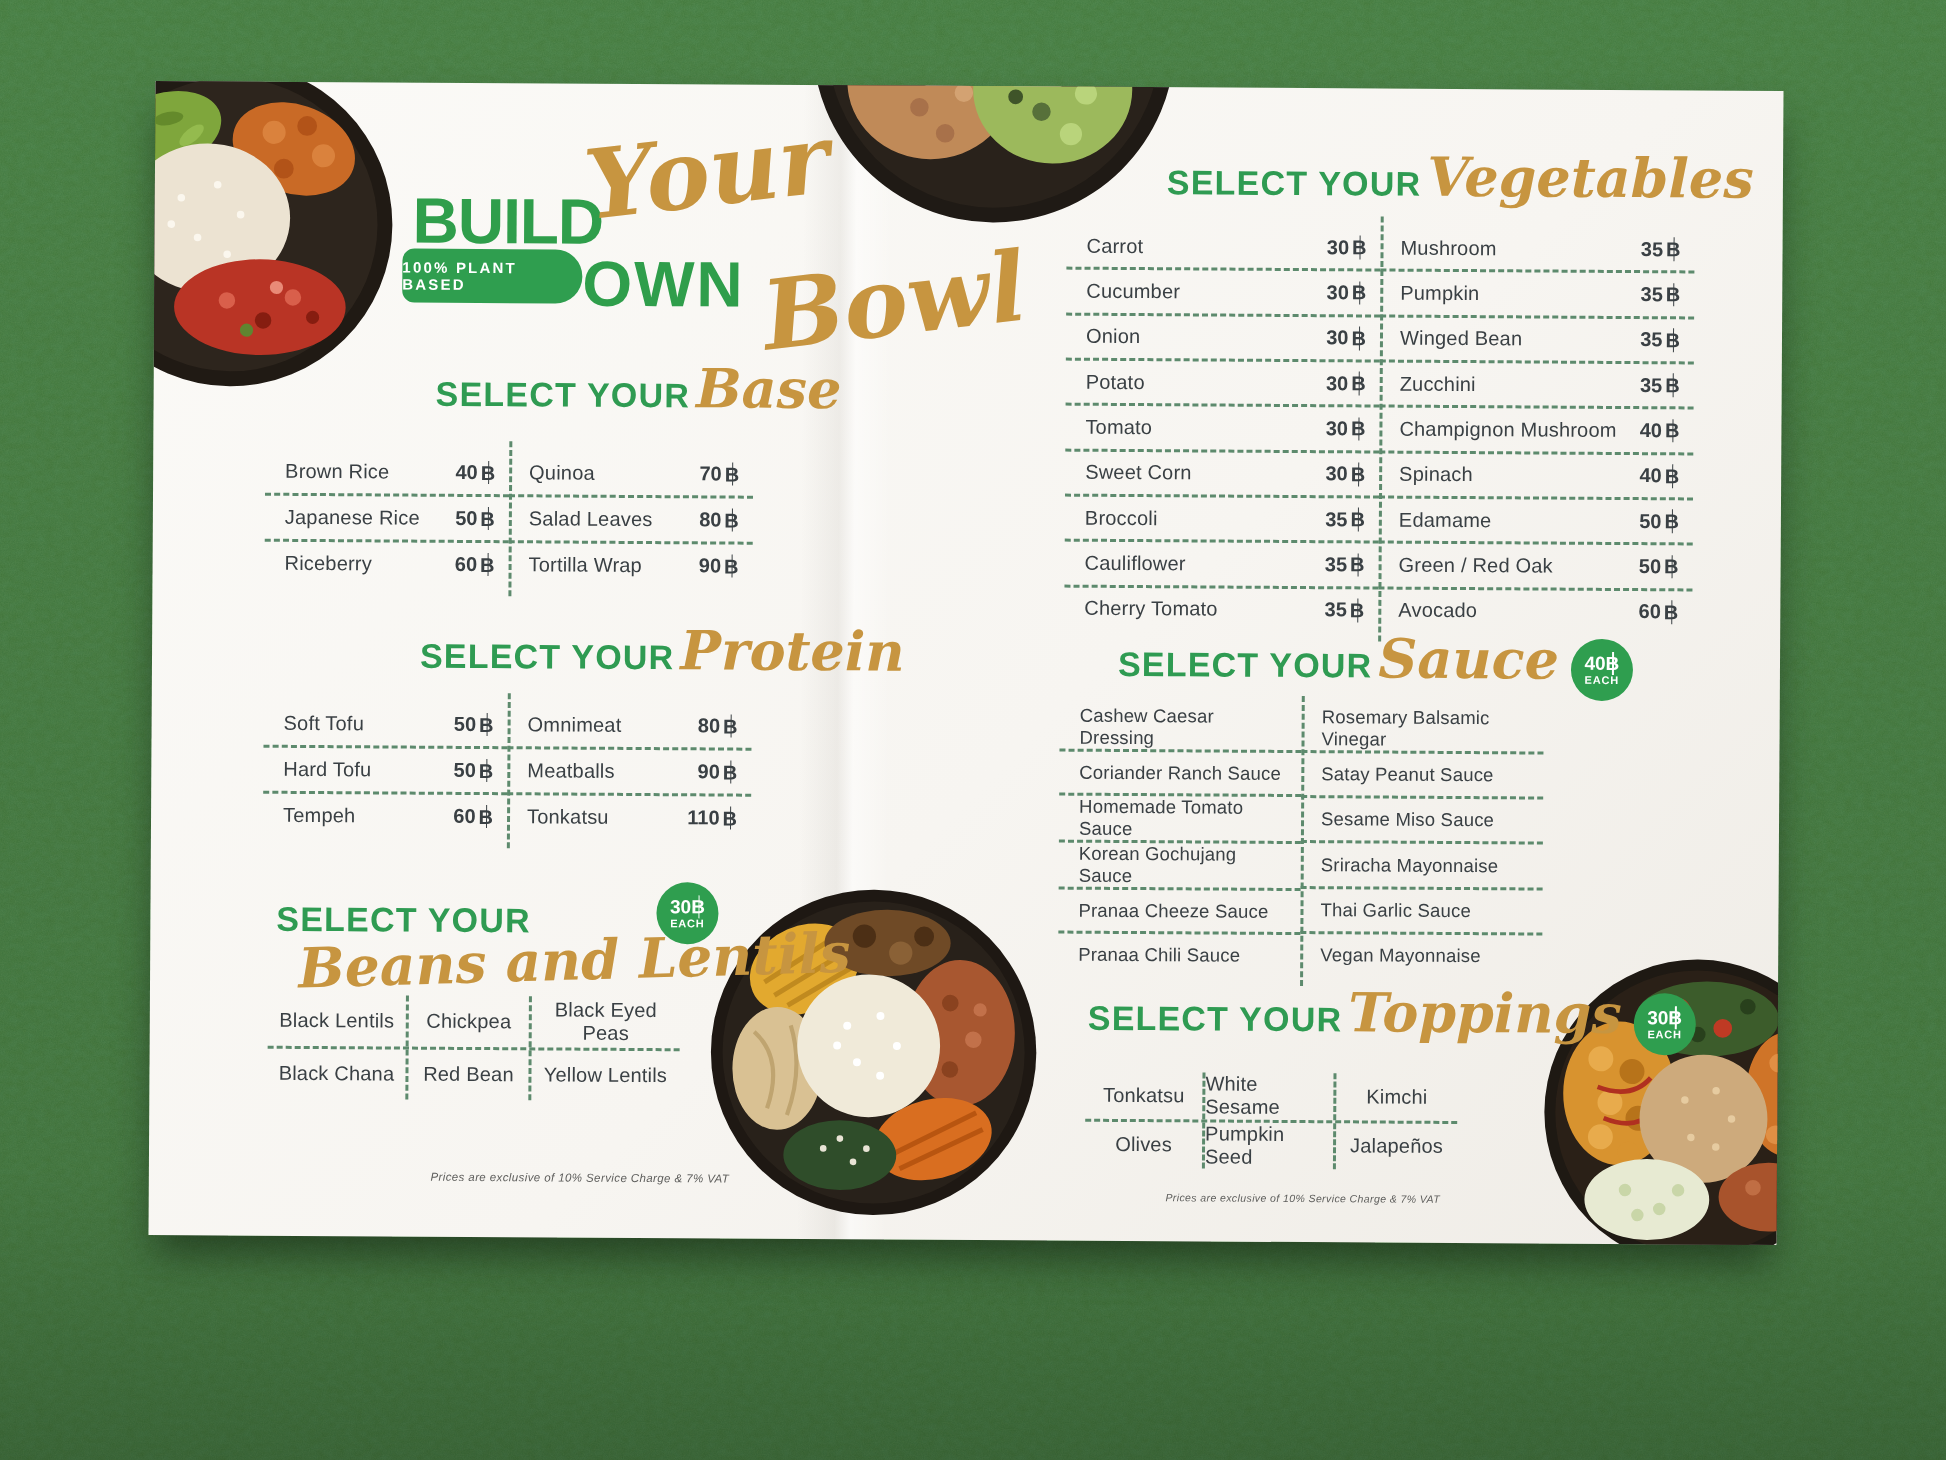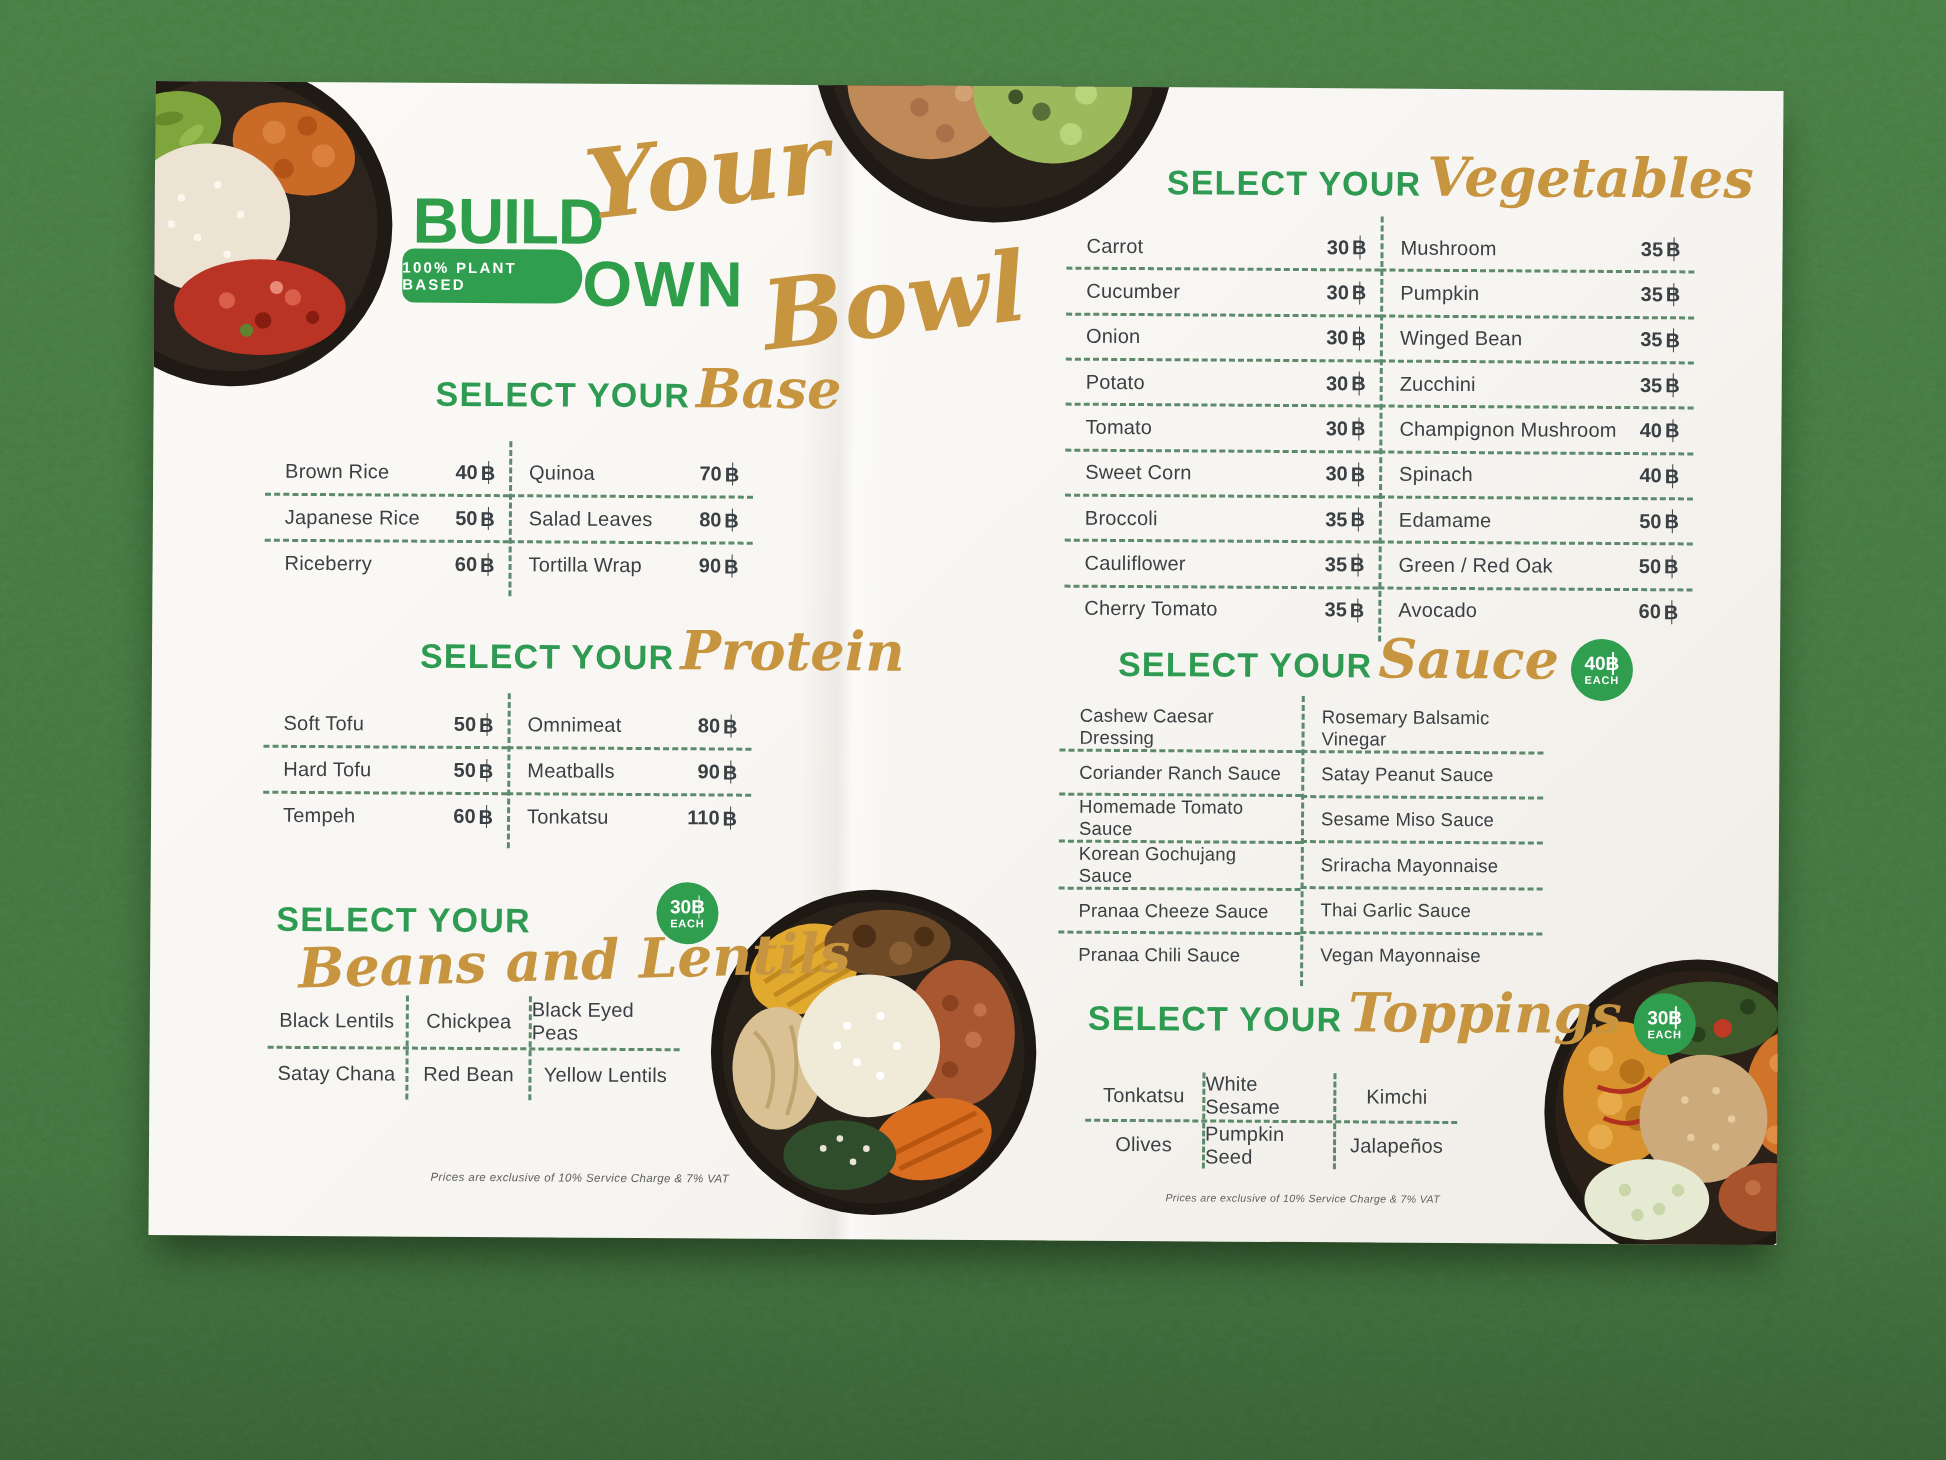--- a/index.html
+++ b/index.html
@@ -60,21 +60,21 @@
   #protein-table{left:112px;top:620px;width:488px;height:135px;}
   #veg-table{left:912px;top:138px;width:628px;height:405px;}
   #sauce-table{left:908px;top:618px;width:484px;height:270px;}
   #sauce-table .item-name{font-size:18.5px;}
 
   .cell-table{position:absolute;display:flex;flex-direction:column;color:#3a4044;}
   .cell-row{flex:1;display:flex;border-bottom:3px dashed #5d8a6d;}
   .cell-row:last-child{border-bottom:none;}
   .cell{display:flex;align-items:center;justify-content:center;border-right:3px dashed #5d8a6d;
         font-size:20px;letter-spacing:.2px;}
-  .cell:last-child{border-right:none;}
+  .cell:last-child{border-right:none;text-align:center;}
   #beans-table{left:118px;top:913px;width:412px;height:104px;}
   #toppings-table{left:936px;top:985px;width:372px;height:96px;}
 
   
   .baht{position:relative;display:inline-block;line-height:1;}
   .baht::after{content:"";position:absolute;left:50%;top:-9%;height:118%;width:1.5px;background:currentColor;}
 
   .footnote{position:absolute;font-style:italic;color:#5d5d5b;text-align:center;letter-spacing:.4px;}
   #footnote-left{left:281px;top:1088px;width:300px;font-size:11.5px;}
   #footnote-right{left:1004px;top:1104px;width:300px;font-size:10.5px;}
@@ -352,21 +352,21 @@
         </span>
       <span class="each">EACH</span>
     </div>
     <div class="cell-table" id="beans-table">
         <div class="cell-row">
           <div class="cell" style="width: 138px;">Black Lentils</div>
           <div class="cell" style="width: 120px;">Chickpea</div>
           <div class="cell" style="width: 148px;">Black Eyed Peas</div>
         </div>
         <div class="cell-row">
-          <div class="cell" style="width: 138px;">Satay Chana</div>
+          <div class="cell" style="width: 138px;">Black Chana</div>
           <div class="cell" style="width: 120px;">Red Bean</div>
           <div class="cell" style="width: 148px;">Yellow Lentils</div>
         </div>
       </div>
     <div class="footnote" id="footnote-left">Prices are exclusive of 10% Service Charge &amp; 7% VAT</div>
 
     <div class="heading-row" id="veg-heading">
       <span class="sel">SELECT YOUR</span>
       <span class="script">Vegetables</span>
     </div>

